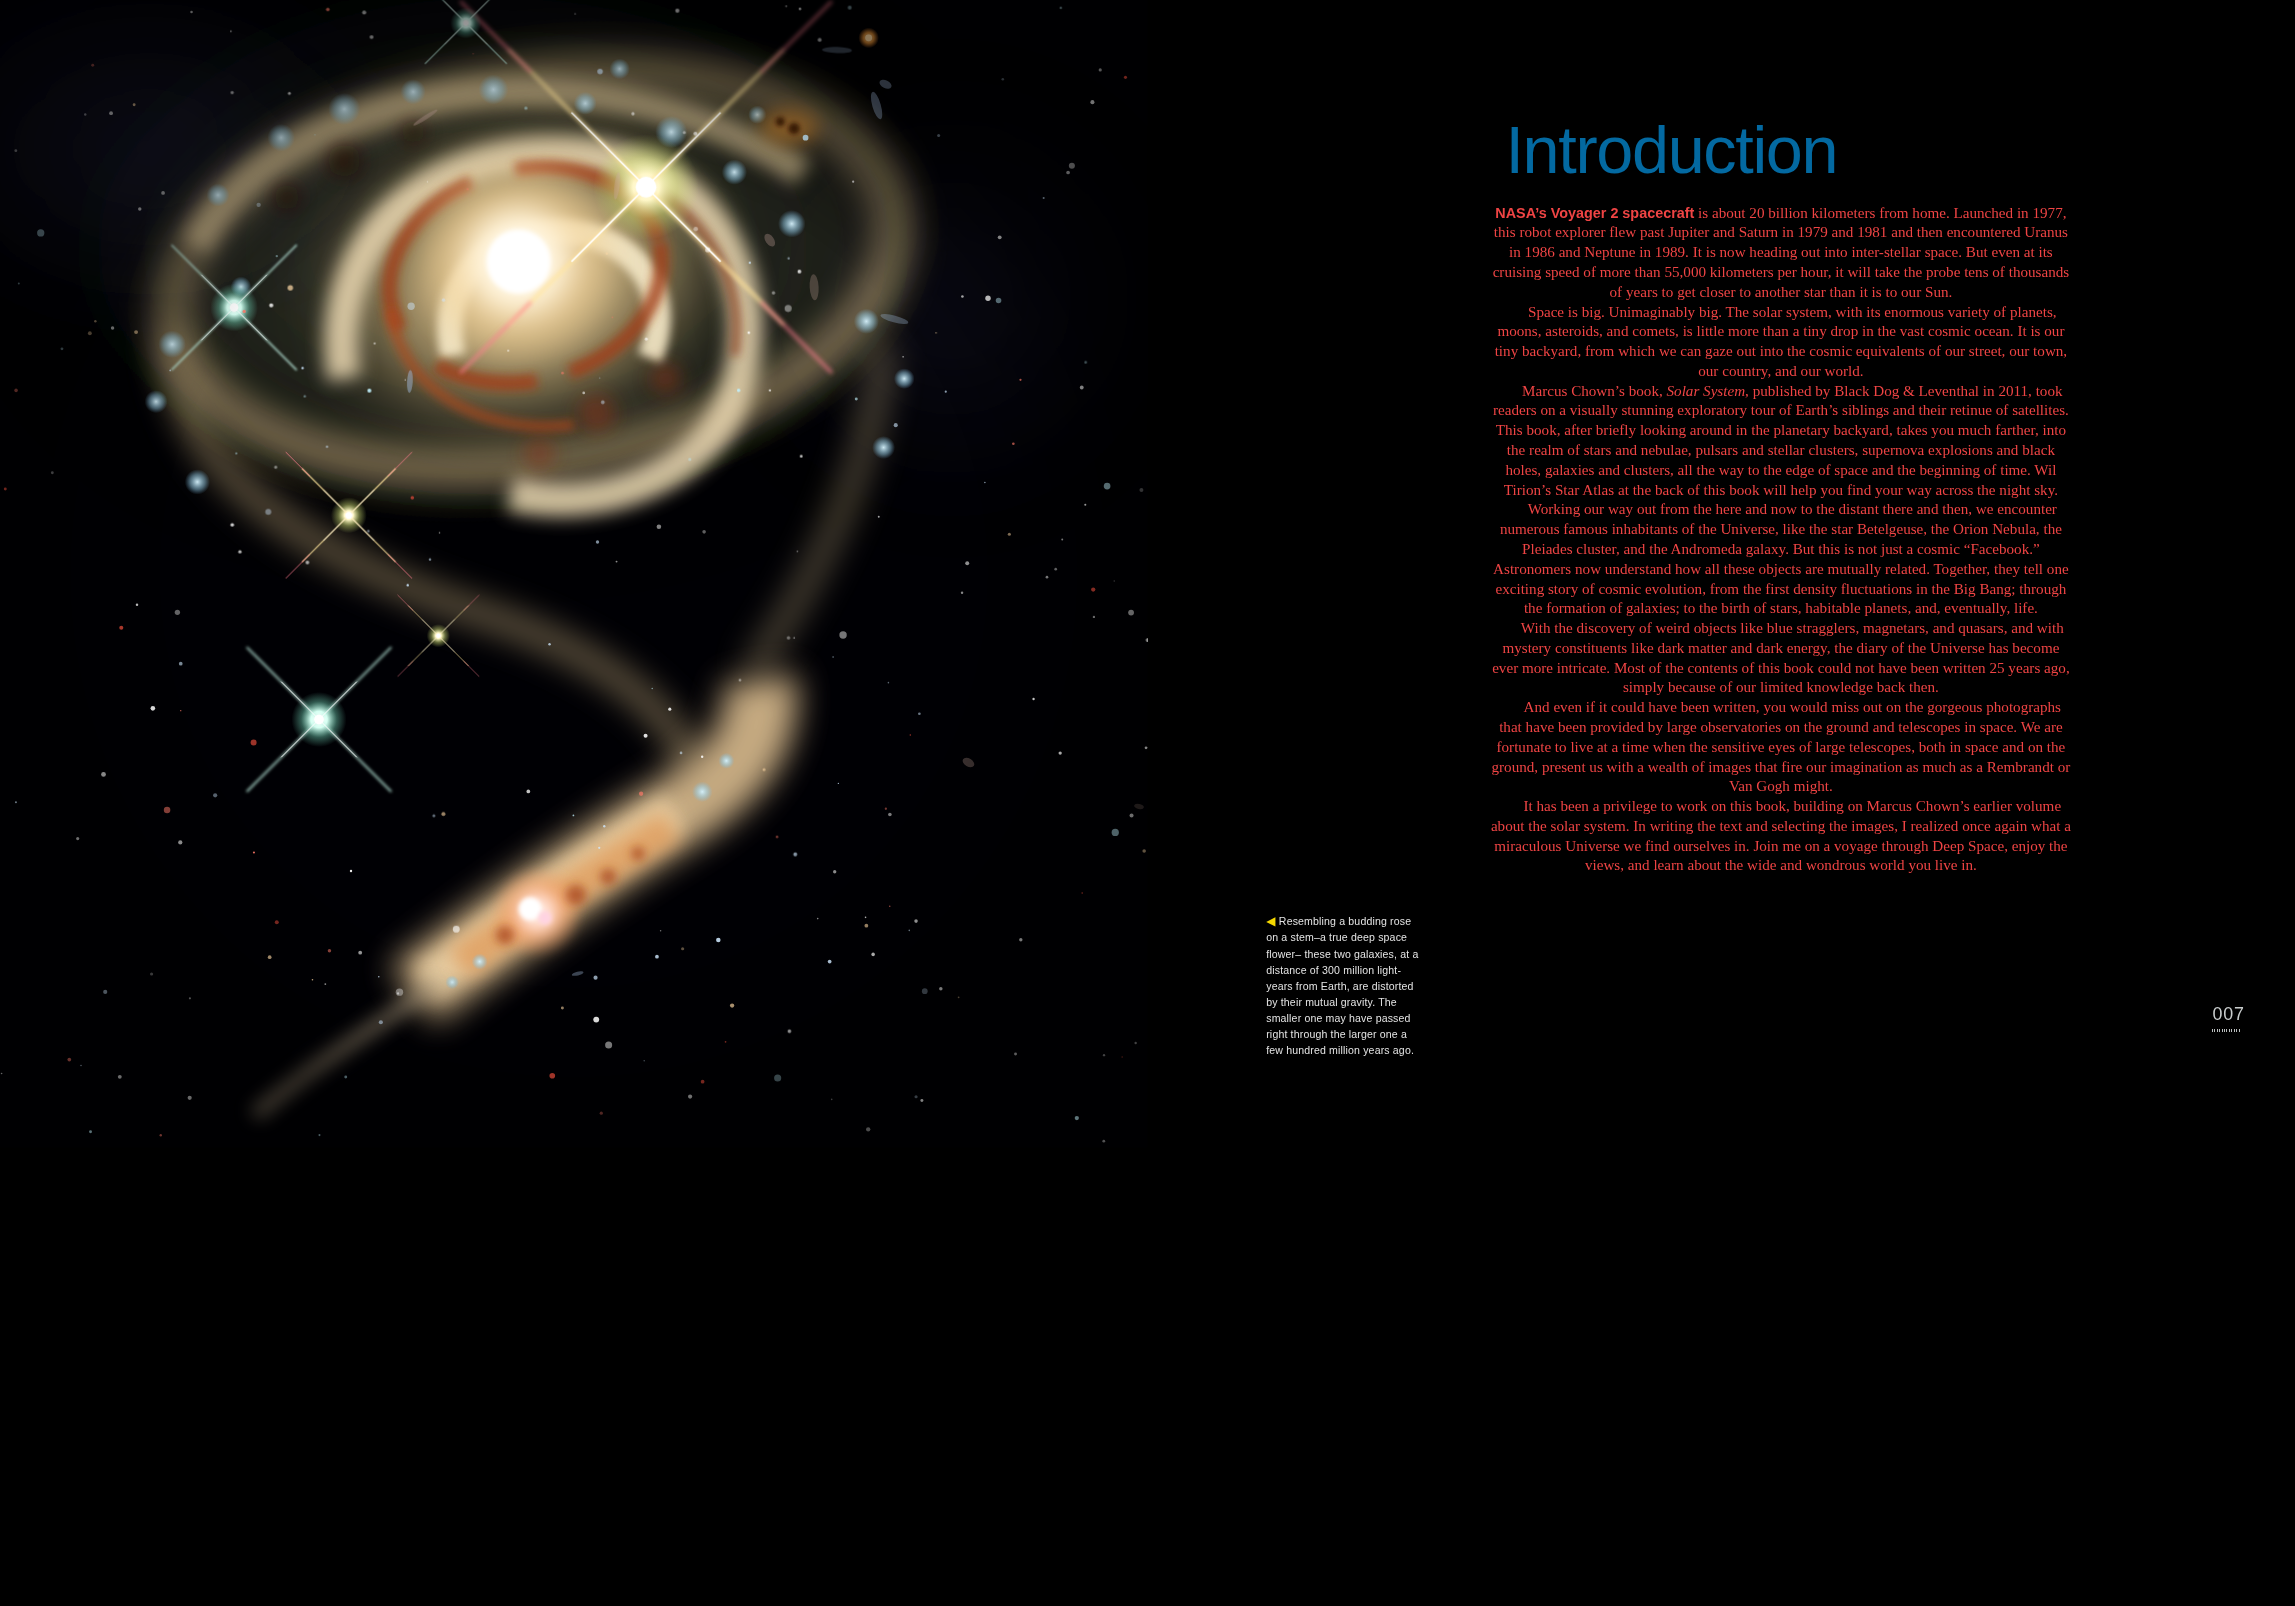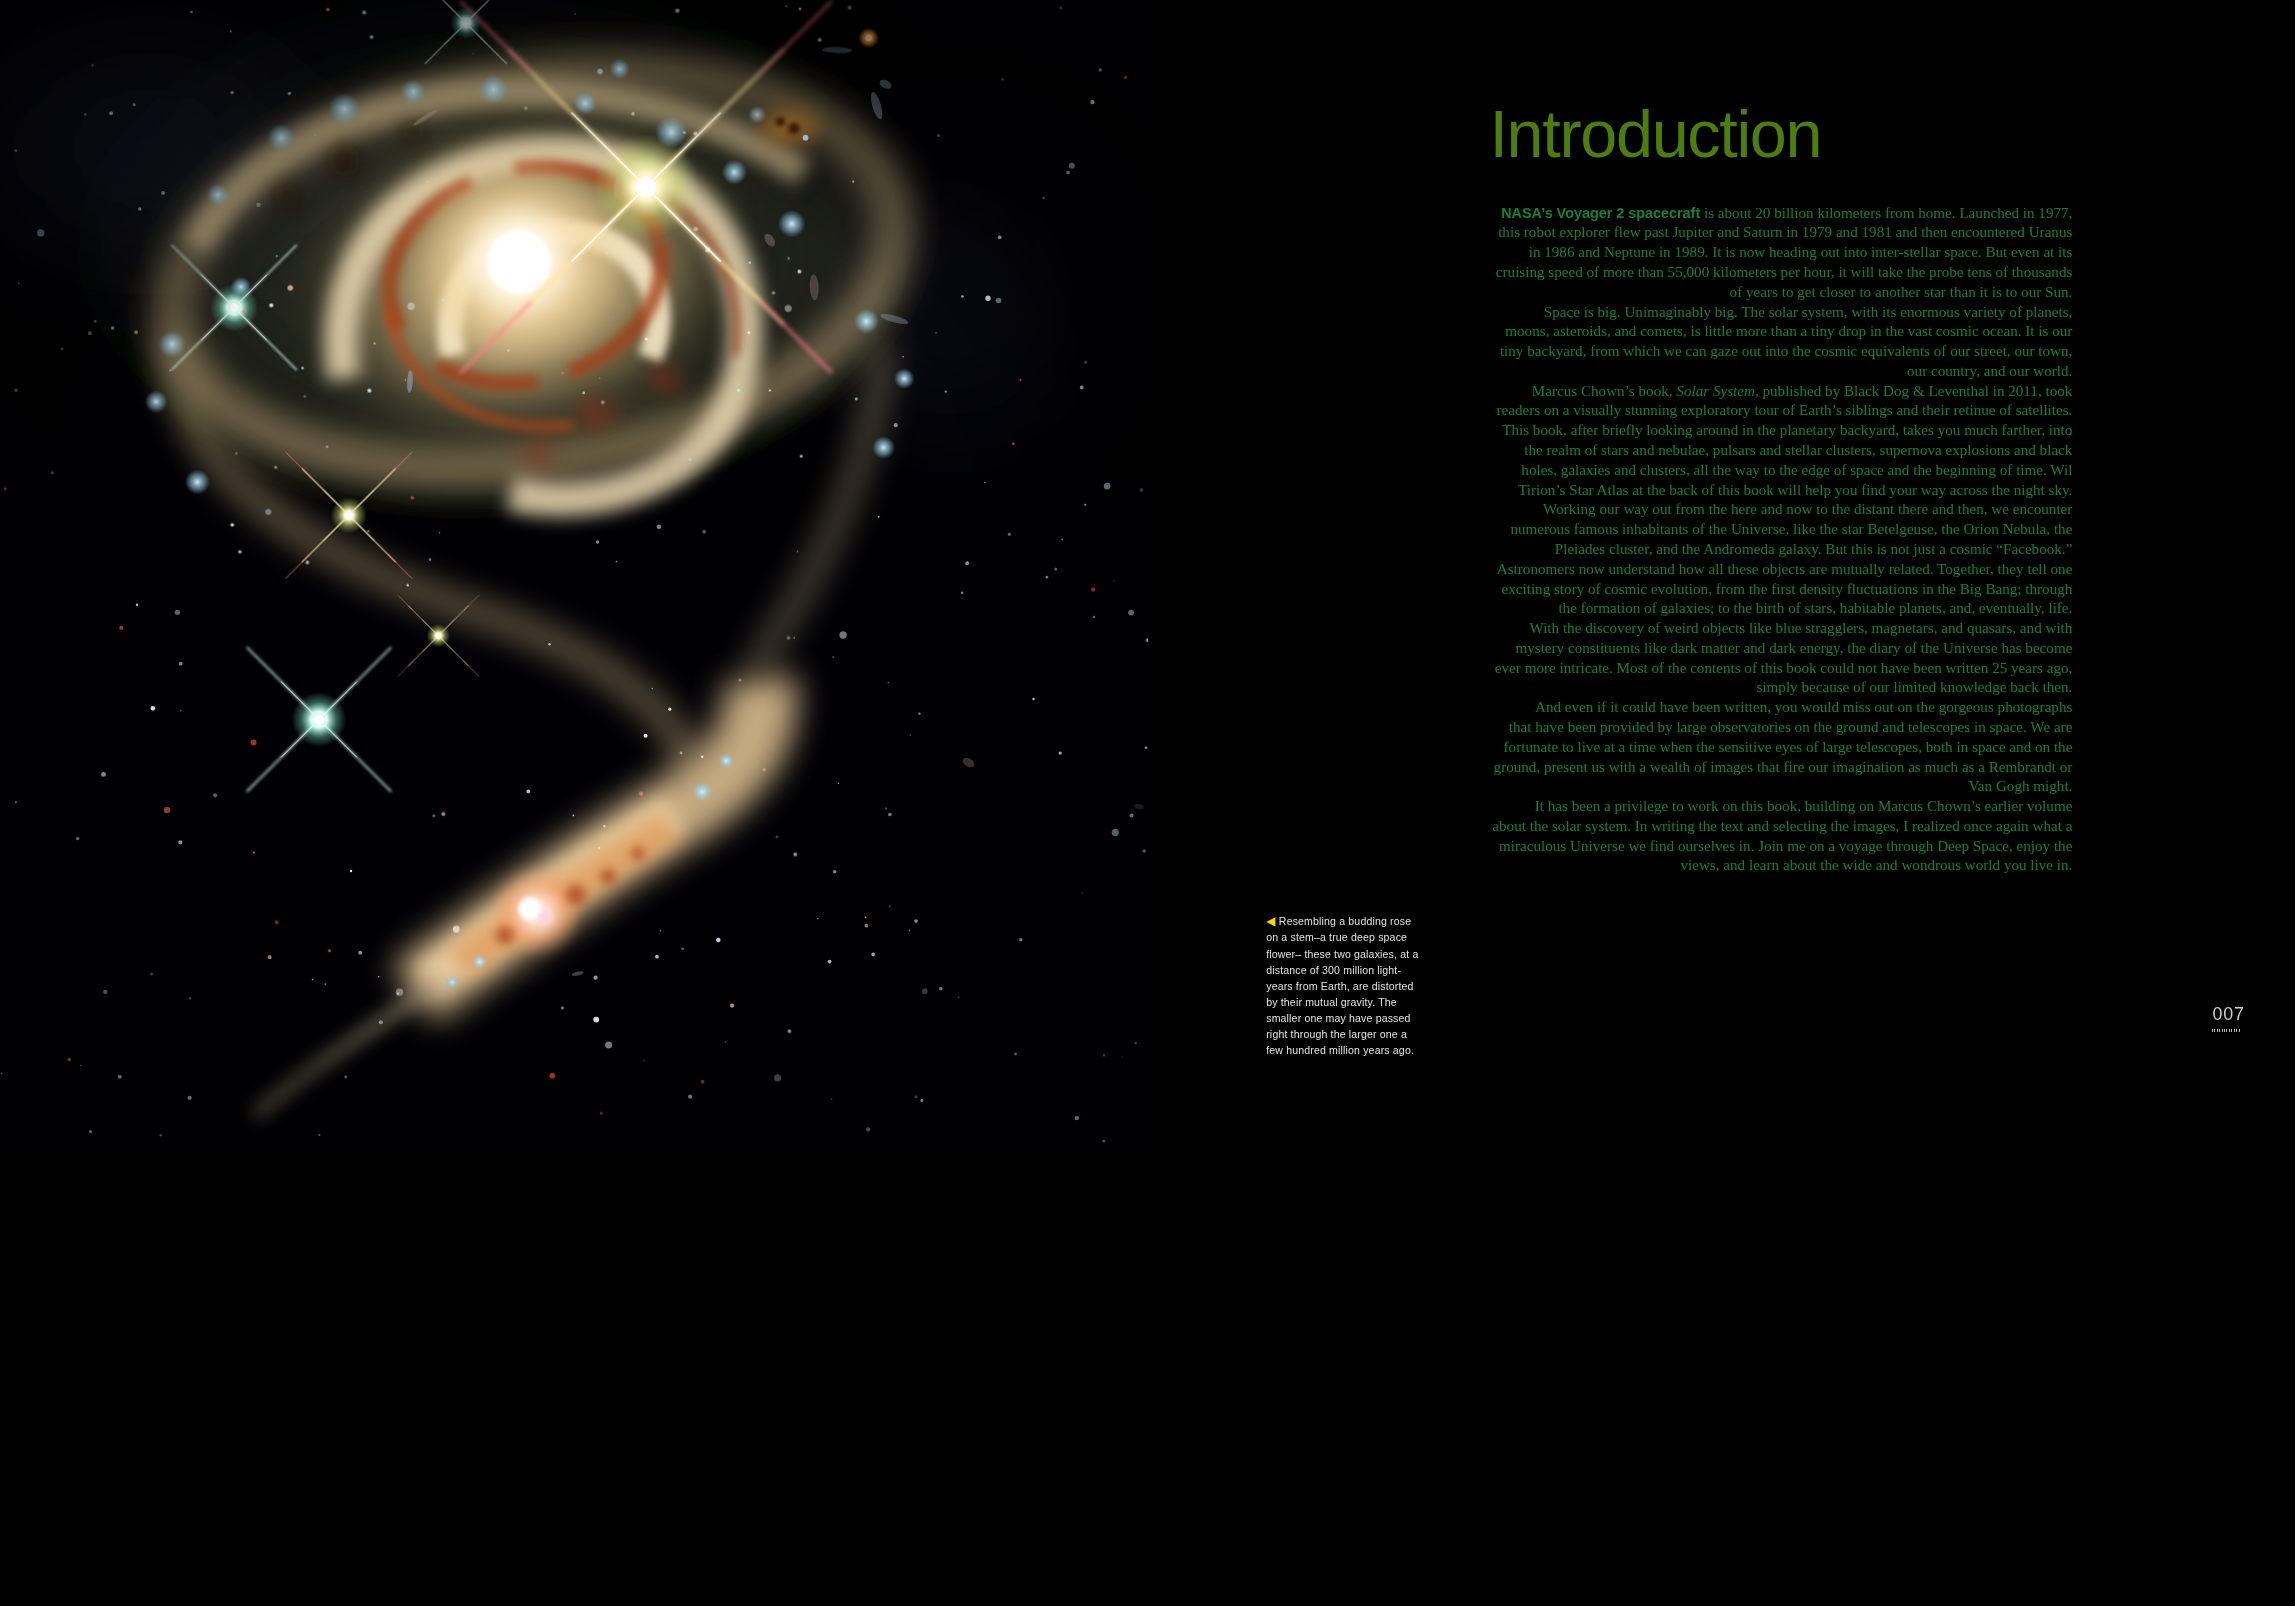--- a/index.html
+++ b/index.html
@@ -2,25 +2,25 @@
 <html style="font-size:7.3px"><head>
 <meta charset="utf-8">
 <style>
   html,body{margin:0;padding:0;background:#000;}
   .spread{position:relative;width:100vw;height:50vw;background:#000;overflow:hidden;
           font-family:"Liberation Sans",sans-serif;}
   
   .photo{position:absolute;left:0;top:0;width:50%;height:100%;margin:0;}
   .photo svg{width:100%;height:100%;display:block;}
   
-  .page-title{position:absolute;left:64.9%;top:8.8%;margin:0;color:#4d7c0f;
+  .page-title{position:absolute;left:64.9%;top:8.8%;margin:16px;color:#0369a1;
               font-weight:normal;font-size:2.9vw;letter-spacing:-0.02em;line-height:1;}
-  .body-text{position:absolute;left:64.9%;top:17.75%;width:25.4%;color:#15803d;
+  .body-text{position:absolute;left:64.9%;top:17.75%;width:25.4%;color:#ef4444;
              font-family:"Liberation Serif",serif;font-size:0.66vw;line-height:0.862vw;
-             text-align:right;}
+             text-align:center;}
   .body-text p{margin:0;}
   .body-text p.ind{text-indent:1.5em;}
   .lead-bold{font-family:"Liberation Sans",sans-serif;font-weight:bold;font-size:0.95em;}
   .caption{position:absolute;left:54.65%;top:79.6%;width:6.9%;color:#e4e4e4;
            font-size:0.46vw;line-height:0.7vw;letter-spacing:0.015em;margin-left:12px;}
   .caption .marker{color:#f5d800;margin-right:0.28em;font-size:0.52vw;}
   .folio{position:absolute;left:96.4%;top:87.7%;color:#c9cdcd;font-size:0.78vw;
          letter-spacing:0.05em;line-height:1;}
   .folio .ticks{display:block;margin-top:0.22vw;width:1.26vw;height:0.12vw;
          background:repeating-linear-gradient(90deg,#b9bdbd 0,#b9bdbd 0.045vw,transparent 0.045vw,transparent 0.105vw);}

